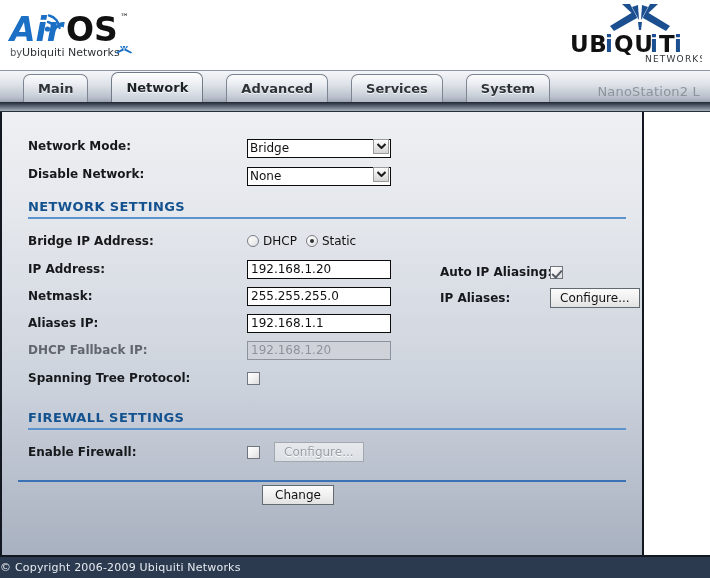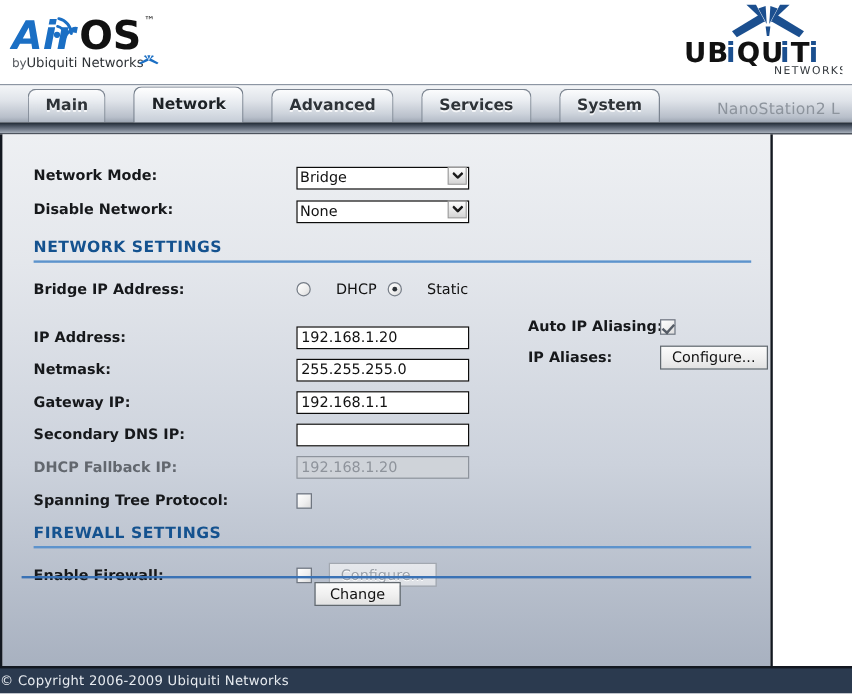--- a/index.html
+++ b/index.html
@@ -192,21 +192,21 @@
     content: "";
     position: absolute;
     left: 3px; top: 1px;
     width: 4px; height: 8px;
     border: solid #555c66;
     border-width: 0 2px 2px 0;
     transform: rotate(42deg);
   }
 
   .radio-group { display: flex; align-items: center; gap: 9px; }
-  .radio-item { display: flex; align-items: center; gap: 21px; cursor: pointer; }
+  .radio-item { display: flex; align-items: center; gap: 4px; cursor: pointer; }
   .rb {
     width: 12px; height: 12px; border-radius: 50%;
     background: linear-gradient(135deg, #ffffff 0%, #eeeeee 60%, #d8d8d8 100%);
     border: 1px solid #767d87;
     position: relative;
   }
   .rb.on::after {
     content: "";
     position: absolute; left: 3px; top: 3px;
     width: 4px; height: 4px; border-radius: 50%;
@@ -401,52 +401,48 @@
             <span class="rb"></span>
             <span class="radio-label">DHCP</span>
           </label>
           <label class="radio-item">
             <span class="rb on"></span>
             <span class="radio-label">Static</span>
           </label>
         </div>
       </div>
 
-      <div class="row" style="margin-top:16px;">
+      <div class="row" style="margin-top:4px;">
         <div class="label">IP Address:</div>
         <input class="txt" type="text" value="192.168.1.20" style="">
       </div>
 
       <div class="row" style="margin-top:3px;">
         <div class="label">Netmask:</div>
         <input class="txt" type="text" value="255.255.255.0" style="">
       </div>
 
       <div class="row" style="margin-top:3px;">
-        <div class="label">Gateway IP:</div>
+        <div class="label">Aliases IP:</div>
         <input class="txt" type="text" value="192.168.1.1" style="">
       </div>
 
 
-      <div class="row" style="margin-top:3px;">
-        <div class="label">Secondary DNS IP:</div>
-        <input class="txt" type="text" value="" style="">
-      </div>
 
       <div class="row" style="margin-top:3px;">
         <div class="label muted">DHCP Fallback IP:</div>
         <input class="txt" type="text" disabled="" value="192.168.1.20" style="">
       </div>
 
       <div class="row" style="margin-top:4px;">
         <div class="label">Spanning Tree Protocol:</div>
         <span class="cb"></span>
       </div>
 
-      <div class="section" style="margin-top:8px;">
+      <div class="section" style="margin-top:20px;">
         <div class="section-title">FIREWALL SETTINGS</div>
         <div class="section-rule"></div>
       </div>
 
       <div class="row">
         <div class="label">Enable Firewall:</div>
         <span class="cb"></span>
         <button class="btn" disabled="" style="margin-left:14px;">Configure...</button>
       </div>
 

